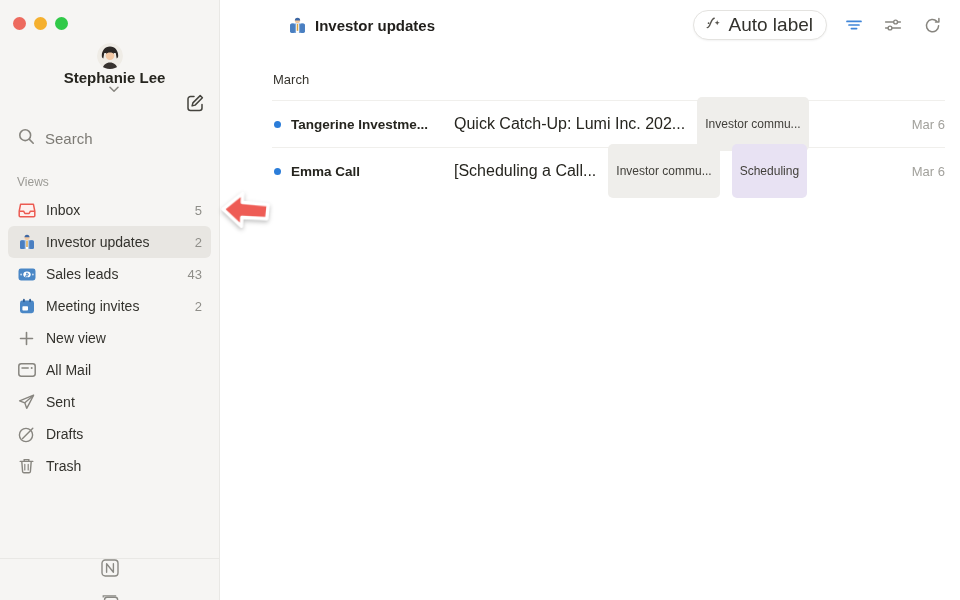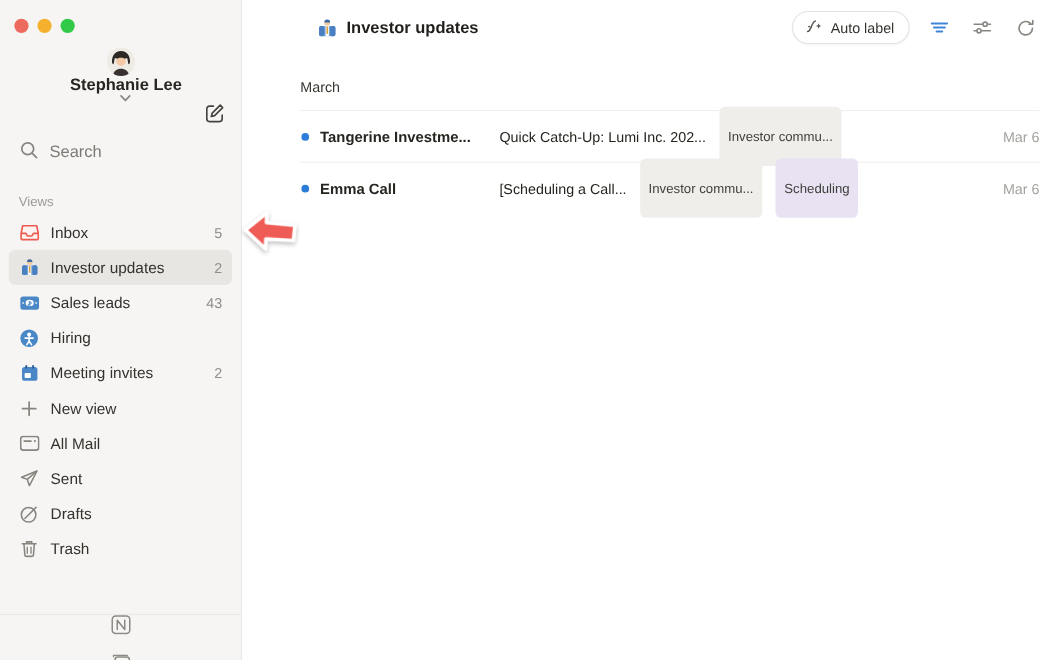--- a/index.html
+++ b/index.html
@@ -55,33 +55,33 @@
 
   
   .main { flex:1; display:flex; flex-direction:column; background:#fff; }
   .main-header { display:flex; align-items:center; height:48px; padding:2px 16px 0 69px; }
   .view-emoji { display:flex; align-items:center; }
   .main-title { font-size:15px; font-weight:bold; color:#211f1c; margin-left:9px; }
   .hdr-actions { margin-left:auto; display:flex; align-items:center; gap:15px; }
   .auto-label-btn {
     display:flex; align-items:center; gap:7px; height:30px; padding:0 13px 0 11px;
     border:1px solid #e4e3e0; border-radius:16px; background:#fff;
-    font-size:13px; color:#33322d; cursor:pointer;
+    font-size:19px; color:#33322d; cursor:pointer;
     box-shadow:0 1px 2px rgba(0,0,0,0.05);
   }
   .icon-btn { display:flex; align-items:center; justify-content:center; width:24px; height:24px; cursor:pointer; }
 
   .list { margin:16px 15px 0 52px; }
   .month { font-size:13px; color:#37352f; padding:8px 0 13px 1px; }
   .divider { height:1px; background:#f0efec; }
   .mail-row { display:flex; align-items:center; height:46px; cursor:pointer; }
   .dot { width:7px; height:7px; border-radius:50%; background:#2b7dd9; margin-left:2px; flex-shrink:0; }
   .sender { width:151px; margin-left:10px; font-size:13.5px; font-weight:bold; color:#26251f;
     white-space:nowrap; overflow:hidden; flex-shrink:0; }
-  .subject { margin-left:12px; font-size:13px; color:#26251f; white-space:nowrap; }
+  .subject { margin-left:12px; font-size:16px; color:#26251f; white-space:nowrap; }
   .badge { margin-left:12px; font-size:12px; padding:20px 8px; border-radius:5px; white-space:nowrap; color:#413f3a; }
   .badge.gray { background:#efeeeb; }
   .badge.purple { background:#e8e2f3; }
   .date { margin-left:auto; font-size:13px; color:#a2a19c; flex-shrink:0; }
 
   
   .arrow-annot {
     position:absolute; left:219px; top:188px; width:54px; height:46px;
     filter:drop-shadow(0 2px 2px rgba(0,0,0,0.25));
     transform:rotate(2deg); pointer-events:none;
@@ -170,31 +170,20 @@
             <ellipse cx="9" cy="6.5" rx="3.7" ry="3" fill="#ffffff"></ellipse>
             <path d="M9 4.6v3.8M8 5.6h1.6a.9.9 0 1 1 0 1.8H8.4a.9.9 0 1 0 0 1.8H10" stroke="#4a87c6" stroke-width="0.9" fill="none"></path>
             <circle cx="3.1" cy="6.5" r="0.9" fill="#cfe0f2"></circle>
             <circle cx="14.9" cy="6.5" r="0.9" fill="#cfe0f2"></circle>
           </svg>
       </span>
       <span class="side-label">Sales leads</span>
       <span class="side-count">43</span>
     </div>
 
-    <div class="side-item">
-      <span class="icn">
-        <svg width="17" height="17" viewBox="0 0 17 17">
-            <circle cx="8.5" cy="8.5" r="8" fill="#4a87c6"></circle>
-            <circle cx="8.5" cy="5" r="1.8" fill="#ffffff"></circle>
-            <path d="M8.5 7.2v4M4.9 8.4h7.2M8.5 11.2l-2.1 3.1M8.5 11.2l2.1 3.1" stroke="#ffffff" stroke-width="1.5" stroke-linecap="round" fill="none"></path>
-          </svg>
-      </span>
-      <span class="side-label">Hiring</span>
-      <span class="side-count"></span>
-    </div>
 
     <div class="side-item">
       <span class="icn">
         <svg width="16" height="16" viewBox="0 0 16 16">
             <rect x="1" y="2.6" width="14" height="12.6" rx="2.4" fill="#4a87c6"></rect>
             <rect x="4" y="0.8" width="1.8" height="3.4" rx="0.9" fill="#2e5e95"></rect>
             <rect x="10.2" y="0.8" width="1.8" height="3.4" rx="0.9" fill="#2e5e95"></rect>
             <rect x="3.4" y="8.2" width="5.6" height="4.4" rx="0.8" fill="#ffffff"></rect>
           </svg>
       </span>

